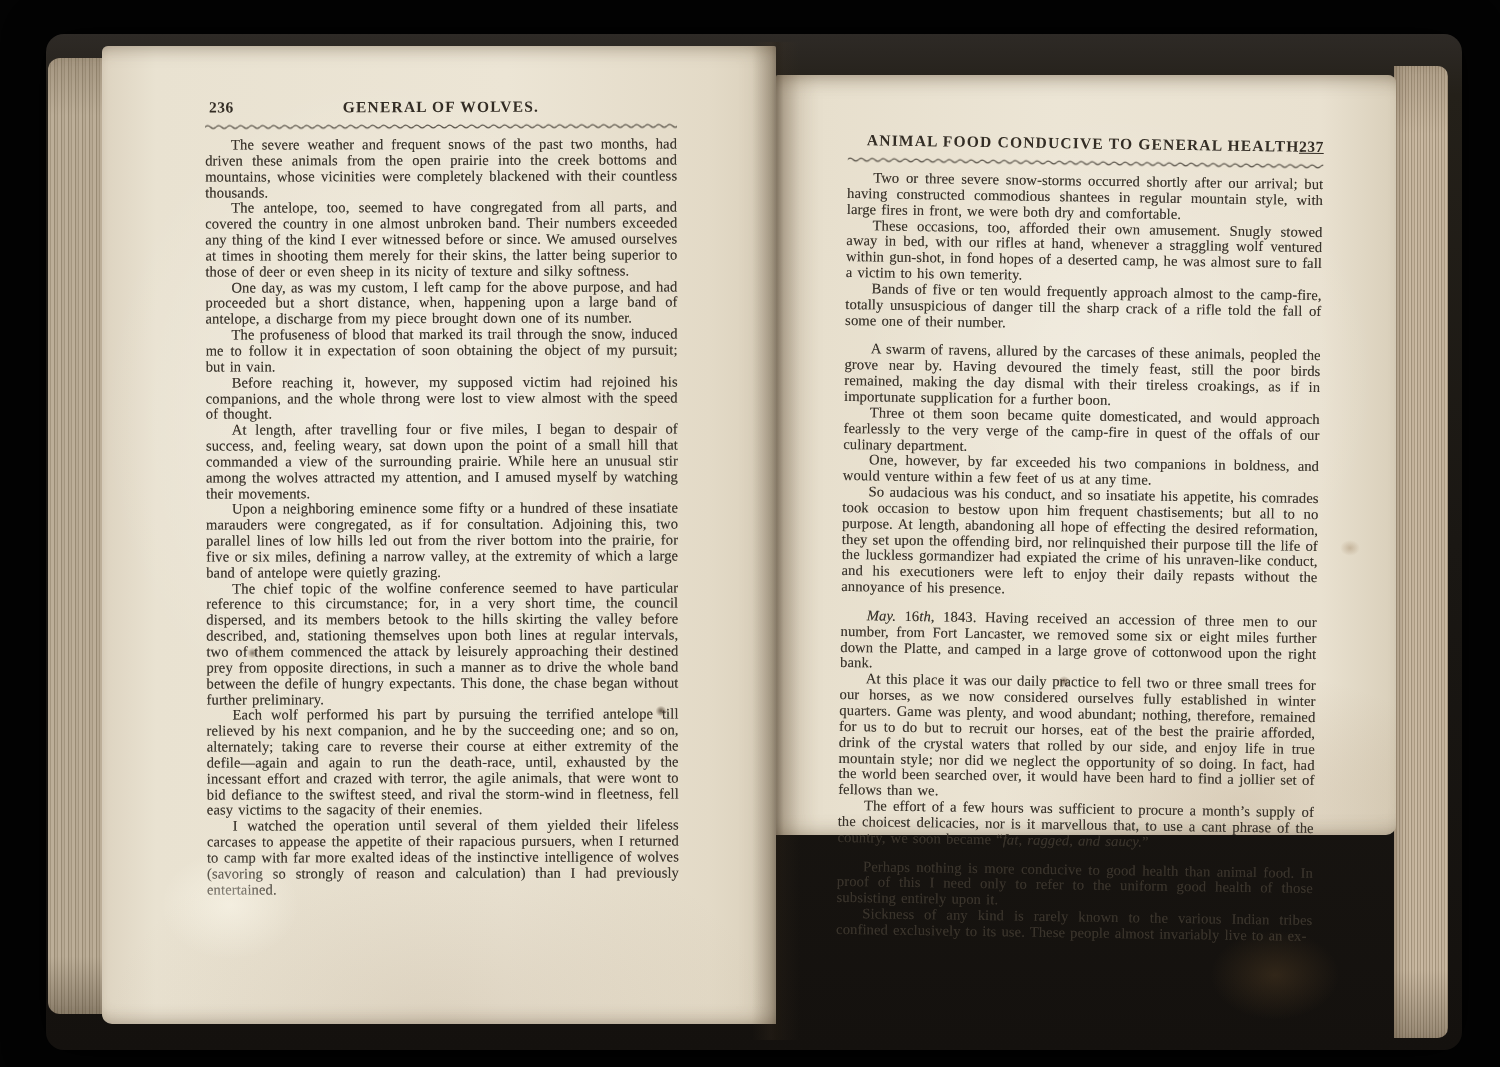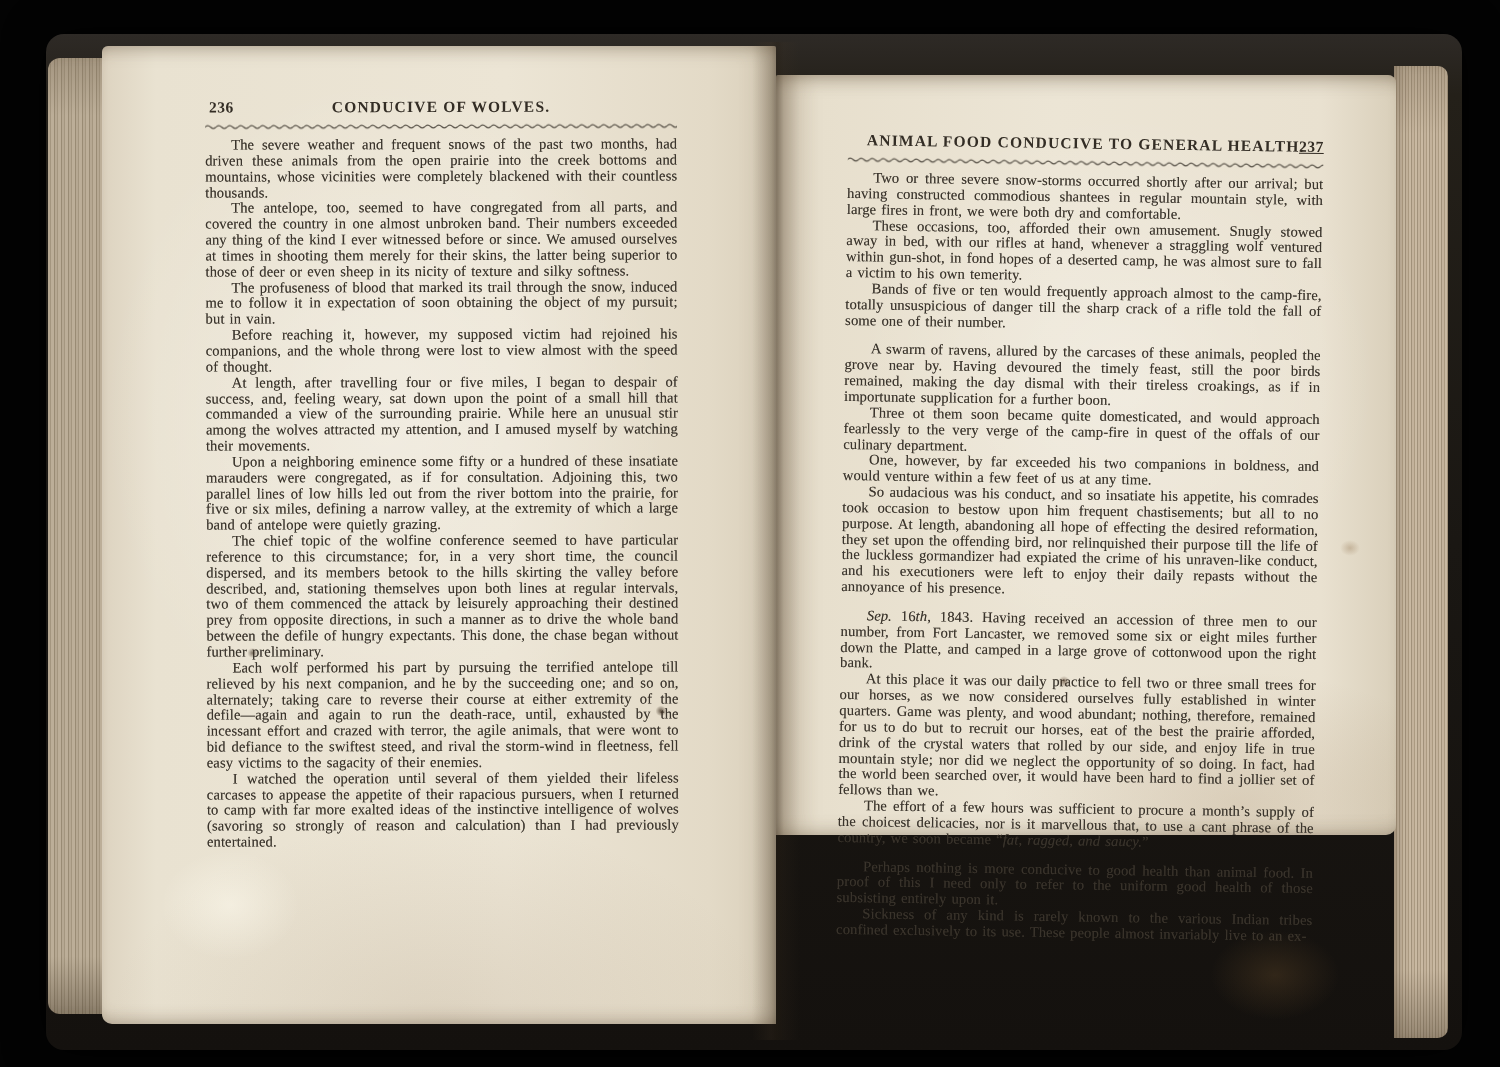--- a/index.html
+++ b/index.html
@@ -77,28 +77,29 @@
 
   <div class="book">
     <div class="cover"></div>
     <div class="edge-left"></div>
     <div class="edge-right"></div>
 
     <div class="paper paper-left">
       <div class="content content-left">
         <div class="pg-head">
           <span class="pgnum-l">236</span>
-          <span class="running-title">CONDUCIVE OF WOLVES.</span>
+          <span class="running-title">GENERAL OF WOLVES.</span>
         </div>
         <svg class="wavy" preserveAspectRatio="none">
             <rect width="100%" height="7" fill="url(#wavyPat)"></rect>
           </svg>
         <div class="bodytext">
             <p>The severe weather and frequent snows of the past two months, had driven these animals from the open prairie into the creek bottoms and mountains, whose vicinities were completely blackened with their countless thousands.</p>
             <p>The antelope, too, seemed to have congregated from all parts, and covered the country in one almost unbroken band.  Their numbers exceeded any thing of the kind I ever witnessed before or since.  We amused ourselves at times in shooting them merely for their skins, the latter being superior to those of deer or even sheep in its nicity of texture and silky softness.</p>
+            <p>One day, as was my custom, I left camp for the above purpose, and had proceeded but a short distance, when, happening upon a large band of antelope, a discharge from my piece brought down one of its number.</p>
             <p>The profuseness of blood that marked its trail through the snow, induced me to follow it in expectation of soon obtaining the object of my pursuit; but in vain.</p>
             <p>Before reaching it, however, my supposed victim had rejoined his companions, and the whole throng were lost to view almost with the speed of thought.</p>
             <p>At length, after travelling four or five miles, I began to despair of success, and, feeling weary, sat down upon the point of a small hill that commanded a view of the surrounding prairie.  While here an unusual stir among the wolves attracted my attention, and I amused myself by watching their movements.</p>
             <p>Upon a neighboring eminence some fifty or a hundred of these insatiate marauders were congregated, as if for consultation.  Adjoining this, two parallel lines of low hills led out from the river bottom into the prairie, for five or six miles, defining a narrow valley, at the extremity of which a large band of antelope were quietly grazing.</p>
             <p>The chief topic of the wolfine conference seemed to have particular reference to this circumstance; for, in a very short time, the council dispersed, and its members betook to the hills skirting the valley before described, and, stationing themselves upon both lines at regular intervals, two of them commenced the attack by leisurely approaching their destined prey from opposite directions, in such a manner as to drive the whole band between the defile of hungry expectants.  This done, the chase began without further preliminary.</p>
             <p>Each wolf performed his part by pursuing the terrified antelope till relieved by his next companion, and he by the succeeding one; and so on, alternately; taking care to reverse their course at either extremity of the defile—again and again to run the death-race, until, exhausted by the incessant effort and crazed with terror, the agile animals, that were wont to bid defiance to the swiftest steed, and rival the storm-wind in fleetness, fell easy victims to the sagacity of their enemies.</p>
             <p>I watched the operation until several of them yielded their lifeless carcases to appease the appetite of their rapacious pursuers, when I returned to camp with far more exalted ideas of the instinctive intelligence of wolves (savoring so strongly of reason and calculation) than I had previously entertained.</p>
           </div>
       </div>
     </div>
@@ -113,21 +114,21 @@
             <rect width="100%" height="7" fill="url(#wavyPat)"></rect>
           </svg>
         <div class="bodytext">
             <p>Two or three severe snow-storms occurred shortly after our arrival; but having constructed commodious shantees in regular mountain style, with large fires in front, we were both dry and comfortable.</p>
             <p>These occasions, too, afforded their own amusement.  Snugly stowed away in bed, with our rifles at hand, whenever a straggling wolf ventured within gun-shot, in fond hopes of a deserted camp, he was almost sure to fall a victim to his own temerity.</p>
             <p>Bands of five or ten would frequently approach almost to the camp-fire, totally unsuspicious of danger till the sharp crack of a rifle told the fall of some one of their number.</p>
             <p class="gap">A swarm of ravens, allured by the carcases of these animals, peopled the grove near by.  Having devoured the timely feast, still the poor birds remained, making the day dismal with their tireless croakings, as if in importunate supplication for a further boon.</p>
             <p>Three ot them soon became quite domesticated, and would approach fearlessly to the very verge of the camp-fire in quest of the offals of our culinary department.</p>
             <p>One, however, by far exceeded his two companions in boldness, and would venture within a few feet of us at any time.</p>
             <p>So audacious was his conduct, and so insatiate his appetite, his comrades took occasion to bestow upon him frequent chastisements; but all to no purpose.  At length, abandoning all hope of effecting the desired reformation, they set upon the offending bird, nor relinquished their purpose till the life of the luckless gormandizer had expiated the crime of his unraven-like conduct, and his executioners were left to enjoy their daily repasts without the annoyance of his presence.</p>
-            <p class="gap"><i>Sep.</i> 16<i>th</i>, 1843.  Having received an accession of three men to our number, from Fort Lancaster, we removed some six or eight miles further down the Platte, and camped in a large grove of cottonwood upon the right bank.</p>
+            <p class="gap"><i>May.</i> 16<i>th</i>, 1843.  Having received an accession of three men to our number, from Fort Lancaster, we removed some six or eight miles further down the Platte, and camped in a large grove of cottonwood upon the right bank.</p>
             <p>At this place it was our daily practice to fell two or three small trees for our horses, as we now considered ourselves fully established in winter quarters.  Game was plenty, and wood abundant;  nothing, therefore, remained for us to do but to recruit our horses, eat of the best the prairie afforded, drink of the crystal waters that rolled by our side, and enjoy life in true mountain style; nor did we neglect the opportunity of so doing.  In fact, had the world been searched over, it would have been hard to find a jollier set of fellows than we.</p>
             <p>The effort of a few hours was sufficient to procure a month’s supply of the choicest delicacies, nor is it marvellous that, to use a cant phrase of the country, we soon became “<i>fat, ragged, and saucy.</i>”</p>
             <p class="gap">Perhaps nothing is more conducive to good health than animal food.  In proof of this I need only to refer to the uniform good health of those subsisting entirely upon it.</p>
             <p>Sickness of any kind is rarely known to the various Indian tribes confined exclusively to its use.  These people almost invariably live to an ex-</p>
           </div>
       </div>
     </div>
 
     <div class="gutter"></div>
 

